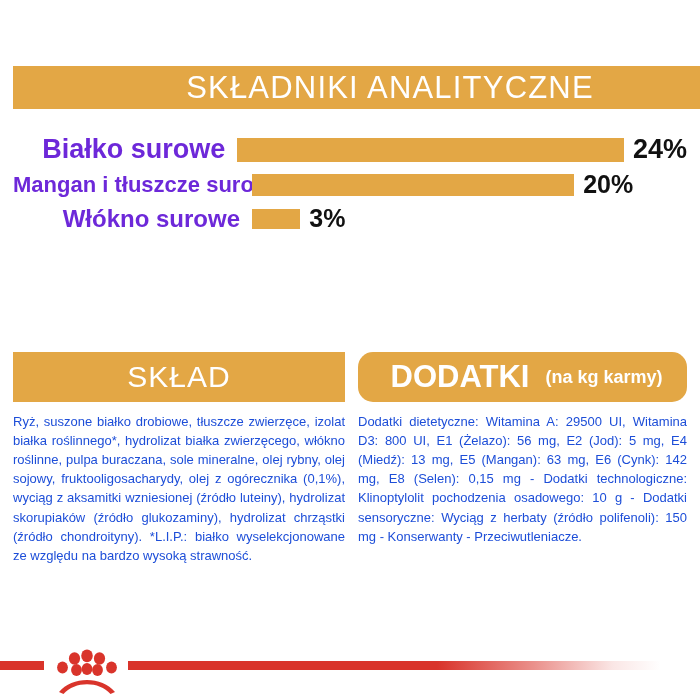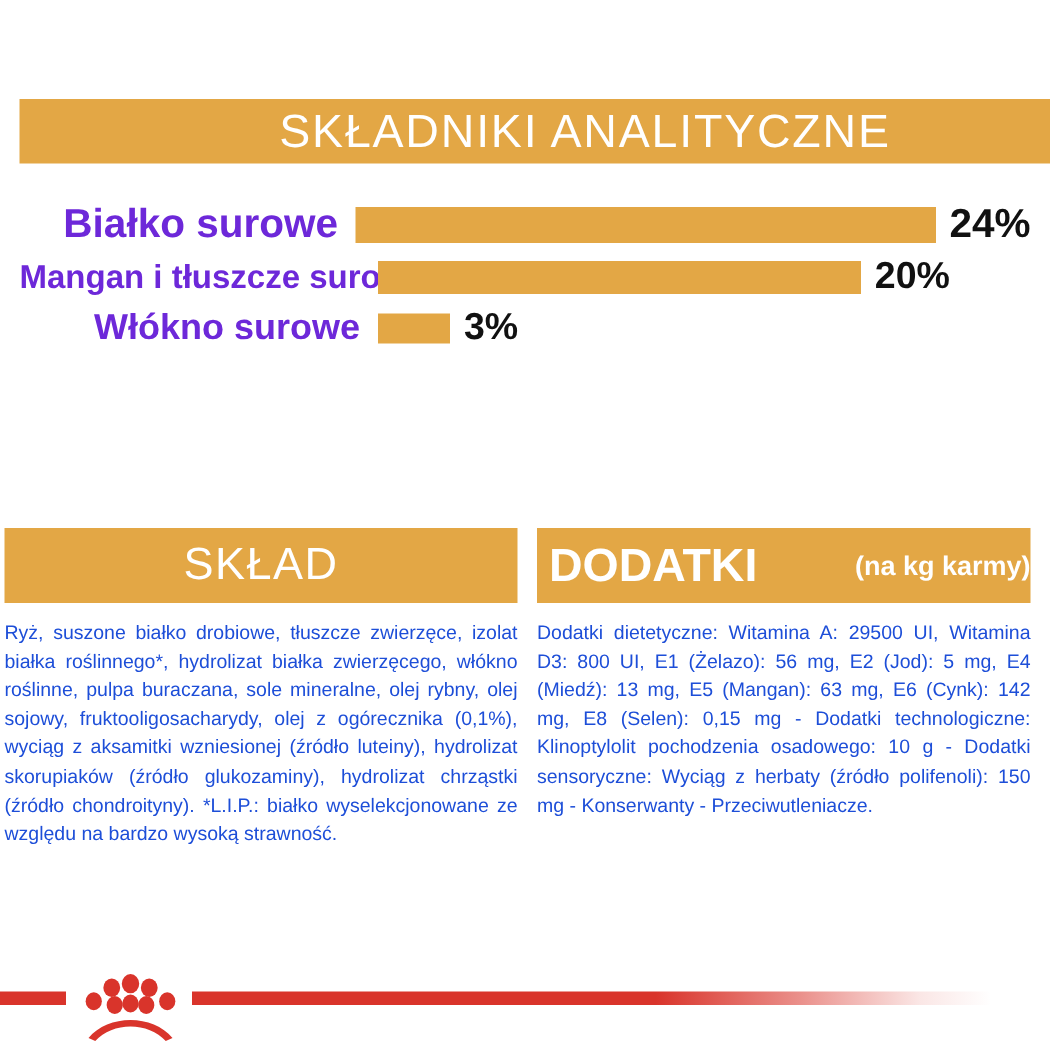--- a/index.html
+++ b/index.html
@@ -95,32 +95,32 @@
   .panels {
     position: absolute;
     left: 0;
     top: 352px;
     width: 700px;
     display: flex;
   }
   .panel {
     box-sizing: border-box;
   }
-  .panel-left  { width: 350px; padding-left: 3px;  padding-right: 5px; }
+  .panel-left  { width: 350px; padding-left: 13px;  padding-right: 5px; }
   .panel-right { width: 350px; padding-left: 8px;   padding-right: 13px; }
 
   .panel-header {
     height: 50px;
     background: #e3a745;
     display: flex;
     align-items: center;
     overflow: hidden;
   }
   .panel-header-left  { justify-content: center; }
-  .panel-header-right { justify-content: space-between; padding-left: 8px; }
+  .panel-header-right { justify-content: center; padding-left: 8px; border-radius: 15px; }
 
   .panel-title {
     color: #ffffff;
     font-weight: 400;
     font-size: 30px;
     letter-spacing: 1px;
     font-family: "Liberation Sans", sans-serif;
     white-space: nowrap;
   }
   .panel-title-bold {

